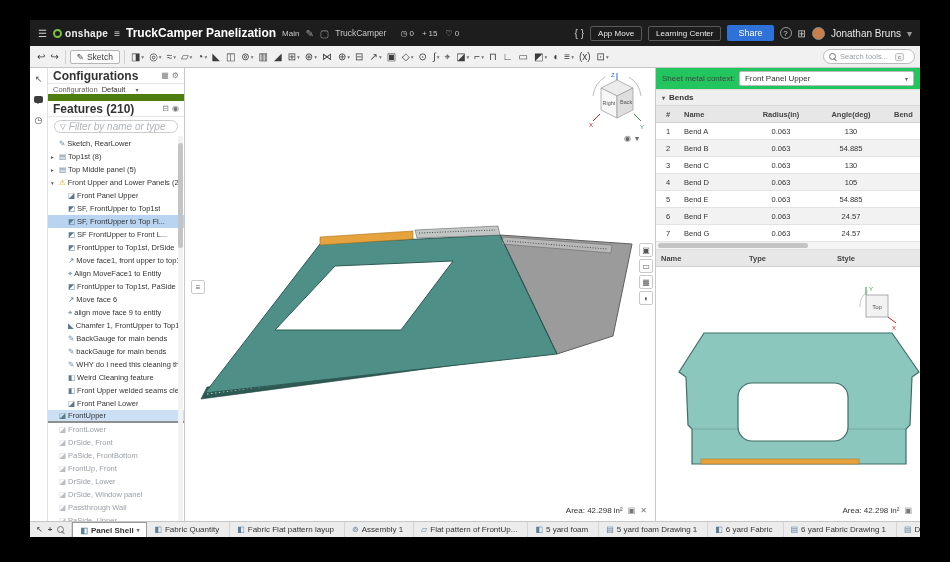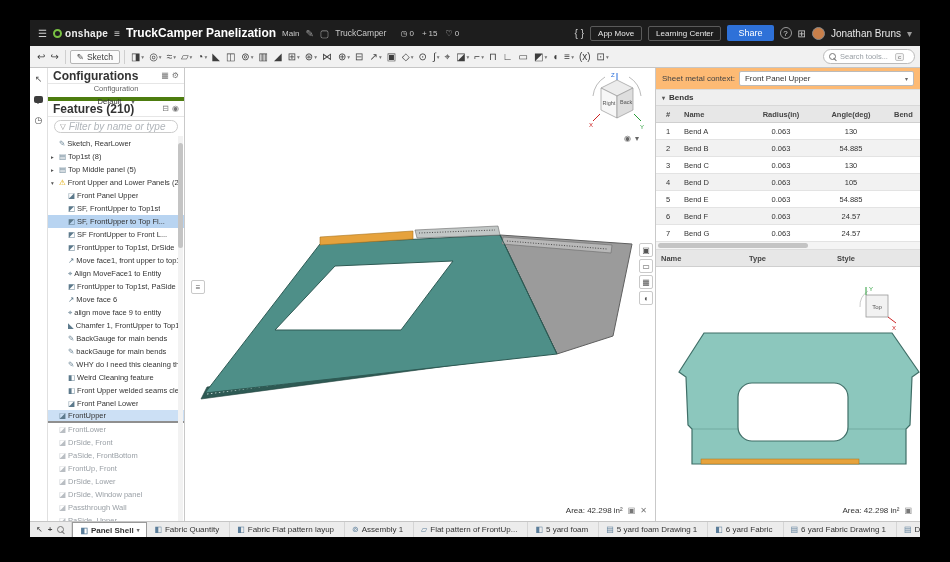--- a/index.html
+++ b/index.html
@@ -43,21 +43,21 @@
   
   .content { flex:1; display:flex; min-height:0; }
   .leftbar { width:18px; background:#fff; border-right:1px solid #e0e0e0; display:flex; flex-direction:column; align-items:center; padding-top:6px; gap:12px; font-size:9px; color:#555; flex:0 0 auto; }
   .bubble { width:9px; height:7px; background:#3d3d3d; border-radius:2px; position:relative; }
   .bubble::after { content:""; position:absolute; left:2px; bottom:-3px; border:2px solid transparent; border-top-color:#3d3d3d; }
 
   .sidepanel { width:137px; border-right:1px solid #c9c9c9; display:flex; flex-direction:column; font-size:7.5px; color:#333; flex:0 0 auto; background:#fff; }
   .cfg-head,.feat-head { height:16px; display:flex; align-items:center; padding:0 5px; gap:4px; border-bottom:1px solid #e6e6e6; }
   .b { font-weight:bold; font-size:12px; }
   .mini { margin-left:auto; display:flex; gap:3px; color:#777; font-size:8px; }
-  .cfg-row { height:17px; display:flex; align-items:center; padding:0 5px; gap:4px; border-bottom:4px solid #4d7c0f; color:#666;flex-direction:column; }
+  .cfg-row { height:17px; display:flex; align-items:center; padding:0 5px; gap:4px; border-bottom:7px solid #4d7c0f; color:#666; }
   .ddl { display:flex; align-items:center; gap:10px; color:#333; }
   .ddl .car { font-size:6px; color:#666; }
   .filter { height:13px; border:1px solid #ccc; border-radius:8px; margin:3px 6px; display:flex; align-items:center; padding:0 5px; gap:3px; color:#999; }
   .filter input { border:none; outline:none; background:transparent; font-size:10px; font-family:inherit; width:100%; color:#555; font-style:italic; }
   .filter input::placeholder { color:#b0b5ba; }
   .tree { flex:1; position:relative; overflow:hidden; padding-top:1px; }
   .trow { height:13px; display:flex; align-items:center; gap:2px; padding:0 3px; white-space:nowrap; overflow:hidden; }
   .trow.ind1 { padding-left:12px; }
   .trow.sel { background:#b8d4f1; }
   .trow.sel2 { background:#cce0f5; border-bottom:2px solid #8f8f8f; }
@@ -77,21 +77,21 @@
   .cubebox { position:absolute; right:8px; top:2px; }
   .vopts { position:absolute; right:16px; top:66px; display:flex; gap:4px; font-size:8px; color:#666; }
   .mchip { position:absolute; left:6px; top:212px; width:14px; height:14px; border:1px solid #c9c9c9; background:#fff; font-size:8px; display:flex; align-items:center; justify-content:center; color:#555; border-radius:2px; }
   .vtools { position:absolute; right:2px; top:175px; display:flex; flex-direction:column; gap:2px; }
   .vtool { width:14px; height:14px; border:1px solid #c9c9c9; background:#fff; font-size:8px; display:flex; align-items:center; justify-content:center; color:#555; border-radius:2px; }
   .arealabel { position:absolute; bottom:6px; right:8px; font-size:8px; color:#333; display:flex; gap:5px; align-items:center; }
   .arealabel .aic { color:#777; font-size:8px; }
 
   
   .rightpanel { width:265px; border-left:1px solid #c9c9c9; display:flex; flex-direction:column; font-size:7.5px; color:#333; flex:0 0 auto; background:#fff; }
-  .ctxrow { height:22px; display:flex; align-items:center; gap:4px; padding:0 6px; border-bottom:1px solid #ddd; background:#fdba74; }
+  .ctxrow { height:22px; display:flex; align-items:center; gap:4px; padding:0 6px; border-bottom:1px solid #ddd; background:#22c55e; }
   .ctxlbl { font-size:8px; color:#444; }
   .ctxsel { flex:1; height:15px; border:1px solid #bbb; border-radius:2px; background:#fff; display:flex; align-items:center; padding:0 5px; gap:4px; font-size:8px; }
   .ctxsel .car { margin-left:auto; font-size:6px; color:#666; }
   .sec-h { height:16px; background:#efefef; border-bottom:1px solid #d8d8d8; display:flex; align-items:center; gap:4px; padding:0 6px; font-weight:bold; font-size:8px; }
   .sec-h .car { font-size:6px; color:#555; }
   .btable { overflow:hidden; }
   .bhead,.brow { display:grid; grid-template-columns:24px 70px 62px 78px 34px; align-items:center; height:17px; border-bottom:1px solid #e3e3e3; }
   .bhead { background:#e7e7e7; font-weight:bold; color:#444; border-bottom:1px solid #cfcfcf; }
   .bhead span, .brow span { padding:0 4px; overflow:hidden; white-space:nowrap; }
   .cc { text-align:center; }

